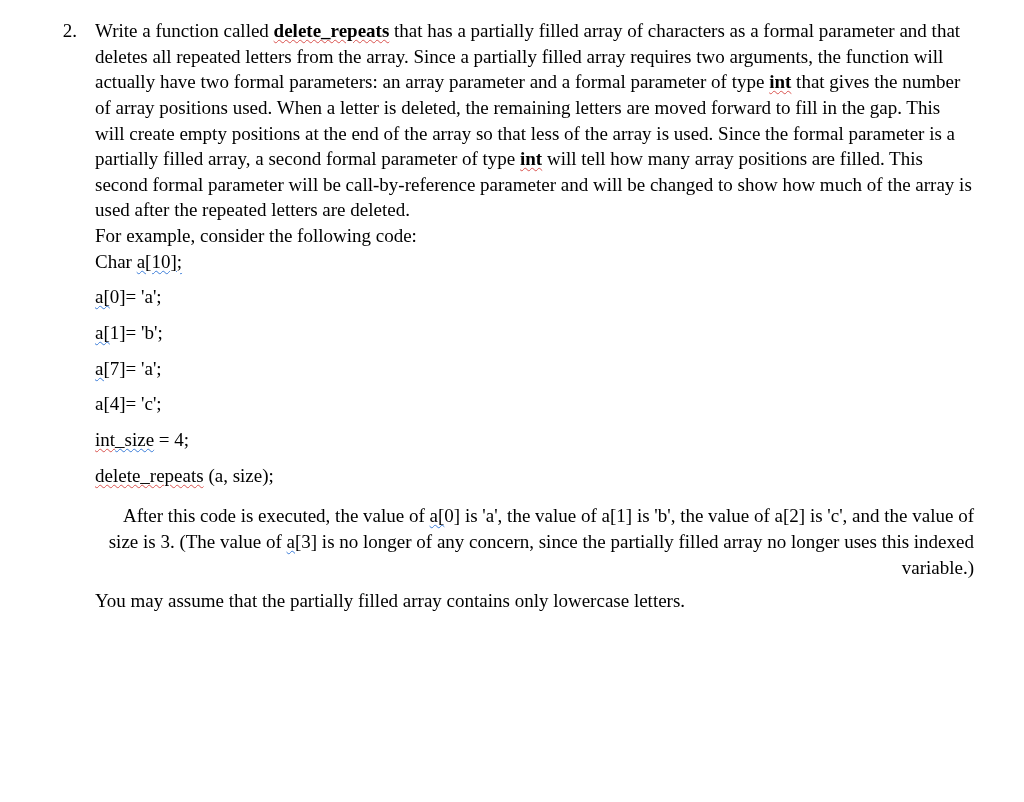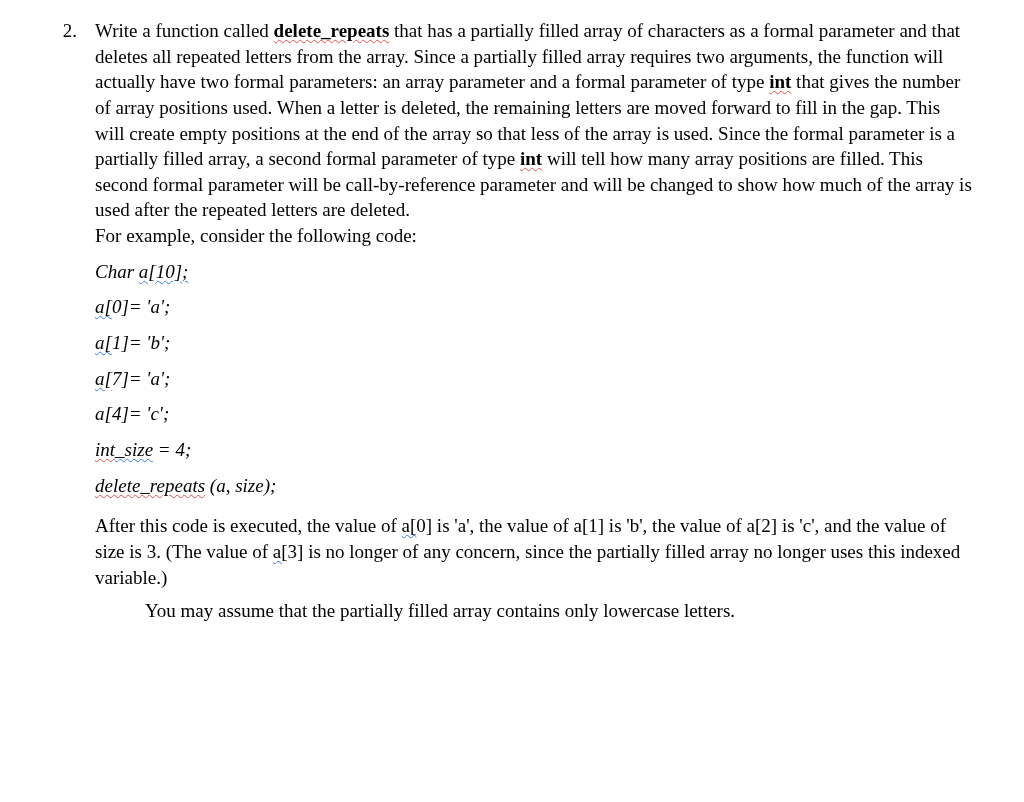--- a/index.html
+++ b/index.html
@@ -26,44 +26,42 @@
       padding-right: 18px;
     }
     .question-body {
       flex: 1;
     }
     .main-paragraph {
     }
     .sub-paragraph {
     }
     .code-line {
-      font-style: italic;
       margin-bottom: 10px;
-      margin-top: 10px;
     }
     .squiggle-red {
       text-decoration: underline wavy #d9534f;
       text-decoration-thickness: 1.3px;
       text-underline-offset: 2px;
     }
     .squiggle-blue {
       text-decoration: underline wavy #3b7dd8;
       text-decoration-thickness: 1.3px;
       text-underline-offset: 2px;
     }
     .bold {
       font-weight: bold;
     }
     .indented-note {
-      margin-left: 50px;
       margin-top: 4px;
     }
     .after-para {
       margin-top: 15px;
       margin-bottom: 8px;
+      text-align: right;
     }
   </style>
 </head>
 <body>
 
 <div class="question-container">
   <div class="question-number">2.</div>
   <div class="question-body">
 
     <p class="main-paragraph">

